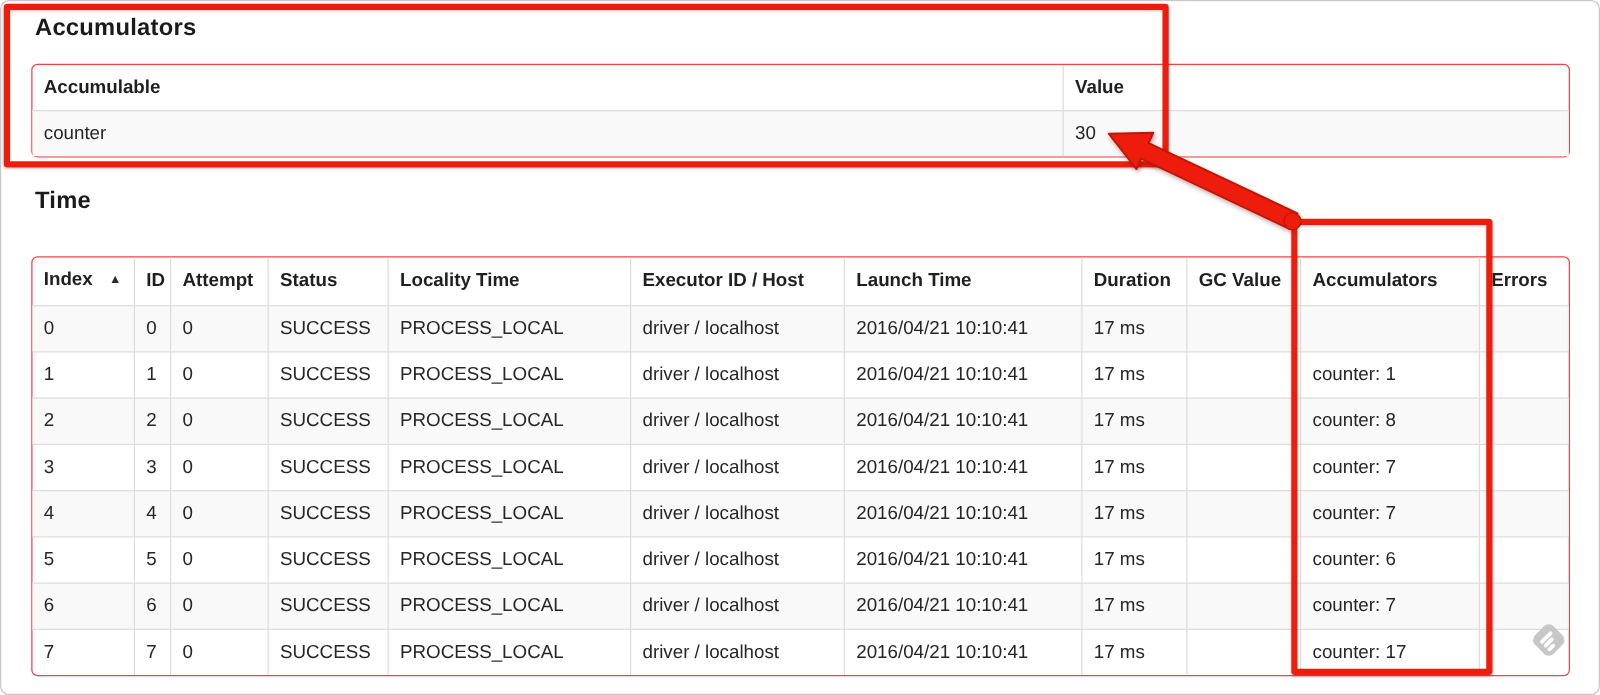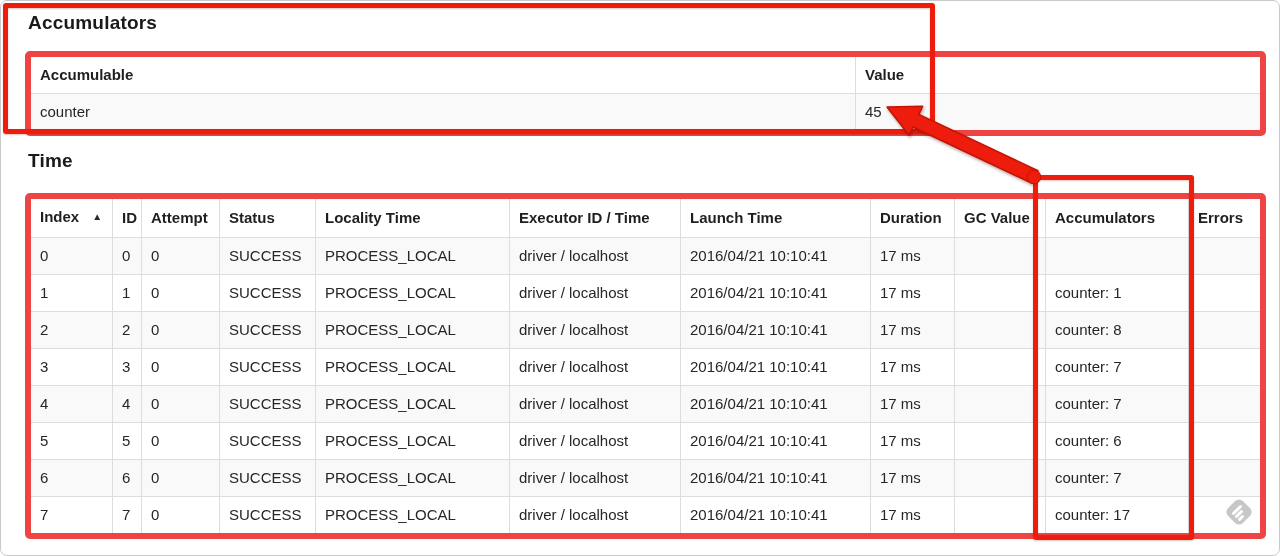--- a/index.html
+++ b/index.html
@@ -28,29 +28,29 @@
   }
   #accumulators-title { top: 11px; }
   #tasks-title { top: 149px; }
 
   table.ui-table {
     position: absolute;
     left: 24px;
     width: 1229px;
     border-collapse: separate;
     border-spacing: 0;
-    border: 6px solid #ef4444;
+    border: 1px solid #ef4444;
     border-radius: 5px;
     table-layout: fixed;
     background: #ffffff;
     font-size: 15px;
     color: #262626;
   }
   #accumulable-table { top: 50px; }
-  #tasks-table { top: 192px; }
+  #tasks-table { top: 204px; }
 
   .ui-table th, .ui-table td {
     padding: 8px 9px;
     line-height: 20px;
     text-align: left;
     font-weight: normal;
     border-left: 1px solid #dddddd;
     overflow: hidden;
     white-space: nowrap;
   }
@@ -108,21 +108,21 @@
       </colgroup>
     <thead>
       <tr>
         <th>Accumulable</th>
         <th>Value</th>
       </tr>
     </thead>
     <tbody>
       <tr>
         <td>counter</td>
-        <td>45</td>
+        <td>30</td>
       </tr>
     </tbody>
   </table>
 
   <div class="section-title" id="tasks-title">Time</div>
 
   <table class="ui-table" id="tasks-table">
     <colgroup>
       <col style="width:81px">
         <col style="width:29px">
@@ -136,21 +136,21 @@
       <col style="width:143px">
         <col style="width:72px">
     </colgroup>
     <thead>
       <tr>
         <th><span>Index</span><span class="sort-caret">▲</span></th>
         <th>ID</th>
         <th>Attempt</th>
         <th>Status</th>
         <th>Locality Time</th>
-        <th>Executor ID / Time</th>
+        <th>Executor ID / Host</th>
         <th>Launch Time</th>
         <th>Duration</th>
         <th>GC Value</th>
         <th>Accumulators</th>
         <th>Errors</th>
       </tr>
     </thead>
     <tbody id="tasks-tbody">
         <tr>
           <td>0</td>

